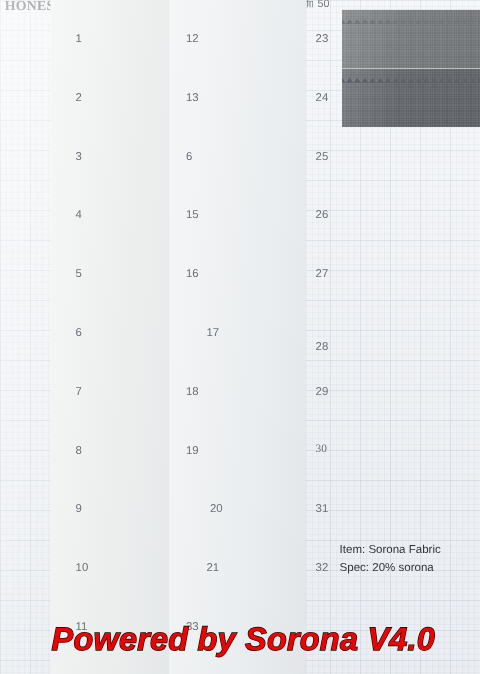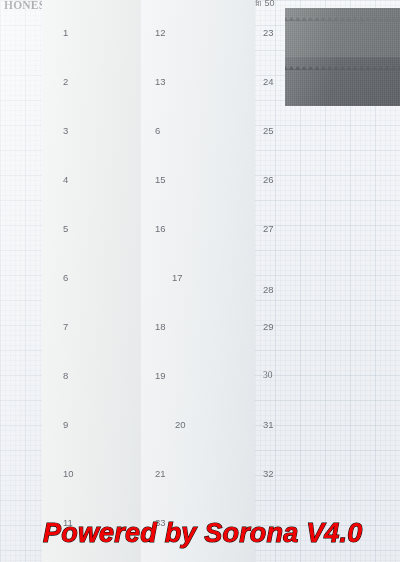--- a/index.html
+++ b/index.html
@@ -418,21 +418,21 @@
         <div class="swatch-row" style="height: 49px;">
           <div class="swatch" style="width: 97px; background: rgb(74, 119, 163);">
             <div class="cloth"></div>
             <div class="zig top"><svg width="97" height="4" viewBox="0 0 105 4" preserveAspectRatio="none">
                 <path d="M0,0 L3.5,4 L7,0 L10.5,4 L14,0 L17.5,4 L21,0 L24.5,4 L28,0 L31.5,4 L35,0 L38.5,4 L42,0 L45.5,4 L49,0 L52.5,4 L56,0 L59.5,4 L63,0 L66.5,4 L70,0 L73.5,4 L77,0 L80.5,4 L84,0 L87.5,4 L91,0 L94.5,4 L98,0 L101.5,4 L105,0 L105,6 L0,6 Z" fill="#4a77a3"></path>
               </svg></div>
             <div class="zig bot"><svg width="97" height="4" viewBox="0 0 105 4" preserveAspectRatio="none">
                 <path d="M0,4 L3.5,0 L7,4 L10.5,0 L14,4 L17.5,0 L21,4 L24.5,0 L28,4 L31.5,0 L35,4 L38.5,0 L42,4 L45.5,0 L49,4 L52.5,0 L56,4 L59.5,0 L63,4 L66.5,0 L70,4 L73.5,0 L77,4 L80.5,0 L84,4 L87.5,0 L91,4 L94.5,0 L98,4 L101.5,0 L105,4 L105,-2 L0,-2 Z" fill="#4a77a3"></path>
               </svg></div>
           </div>
-          <span class="swatch-num" style="left: 7px; top: 19px;">21</span>
+          <span class="swatch-num" style="left: 24px; top: 19px;">21</span>
         </div>
         <div class="swatch-row" style="height: 49px;">
           <div class="swatch" style="width: 97px; background: rgb(70, 114, 184);">
             <div class="cloth"></div>
             <div class="zig top"><svg width="97" height="4" viewBox="0 0 105 4" preserveAspectRatio="none">
                 <path d="M0,0 L3.5,4 L7,0 L10.5,4 L14,0 L17.5,4 L21,0 L24.5,4 L28,0 L31.5,4 L35,0 L38.5,4 L42,0 L45.5,4 L49,0 L52.5,4 L56,0 L59.5,4 L63,0 L66.5,4 L70,0 L73.5,4 L77,0 L80.5,4 L84,0 L87.5,4 L91,0 L94.5,4 L98,0 L101.5,4 L105,0 L105,6 L0,6 Z" fill="#4672b8"></path>
               </svg></div>
             <div class="zig bot"><svg width="97" height="4" viewBox="0 0 105 4" preserveAspectRatio="none">
                 <path d="M0,4 L3.5,0 L7,4 L10.5,0 L14,4 L17.5,0 L21,4 L24.5,0 L28,4 L31.5,0 L35,4 L38.5,0 L42,4 L45.5,0 L49,4 L52.5,0 L56,4 L59.5,0 L63,4 L66.5,0 L70,4 L73.5,0 L77,4 L80.5,0 L84,4 L87.5,0 L91,4 L94.5,0 L98,4 L101.5,0 L105,4 L105,-2 L0,-2 Z" fill="#4672b8"></path>
               </svg></div>
@@ -486,18 +486,26 @@
         <div class="swatch-row" style="height: 49px;">
           <span class="swatch-num" style="left: -22px; top: 19px;">31</span>
         </div>
         <div class="swatch-row" style="height: 49px;">
           <span class="swatch-num" style="left: -22px; top: 19px;">32</span>
         </div>
       </div>
     </div>
 
   <div class="spec">
+    <span class="ln">
+      <span>Item:</span>
+      <span>Sorona Fabric</span>
+    </span>
+    <span class="ln">
+      <span>Spec:</span>
+      <span>20% sorona</span>
+    </span>
   </div>
 
   <div class="watermark">Powered by Sorona V4.0</div>
 
   <div class="paper-shade"></div>
 </div>
 
 </body></html>

